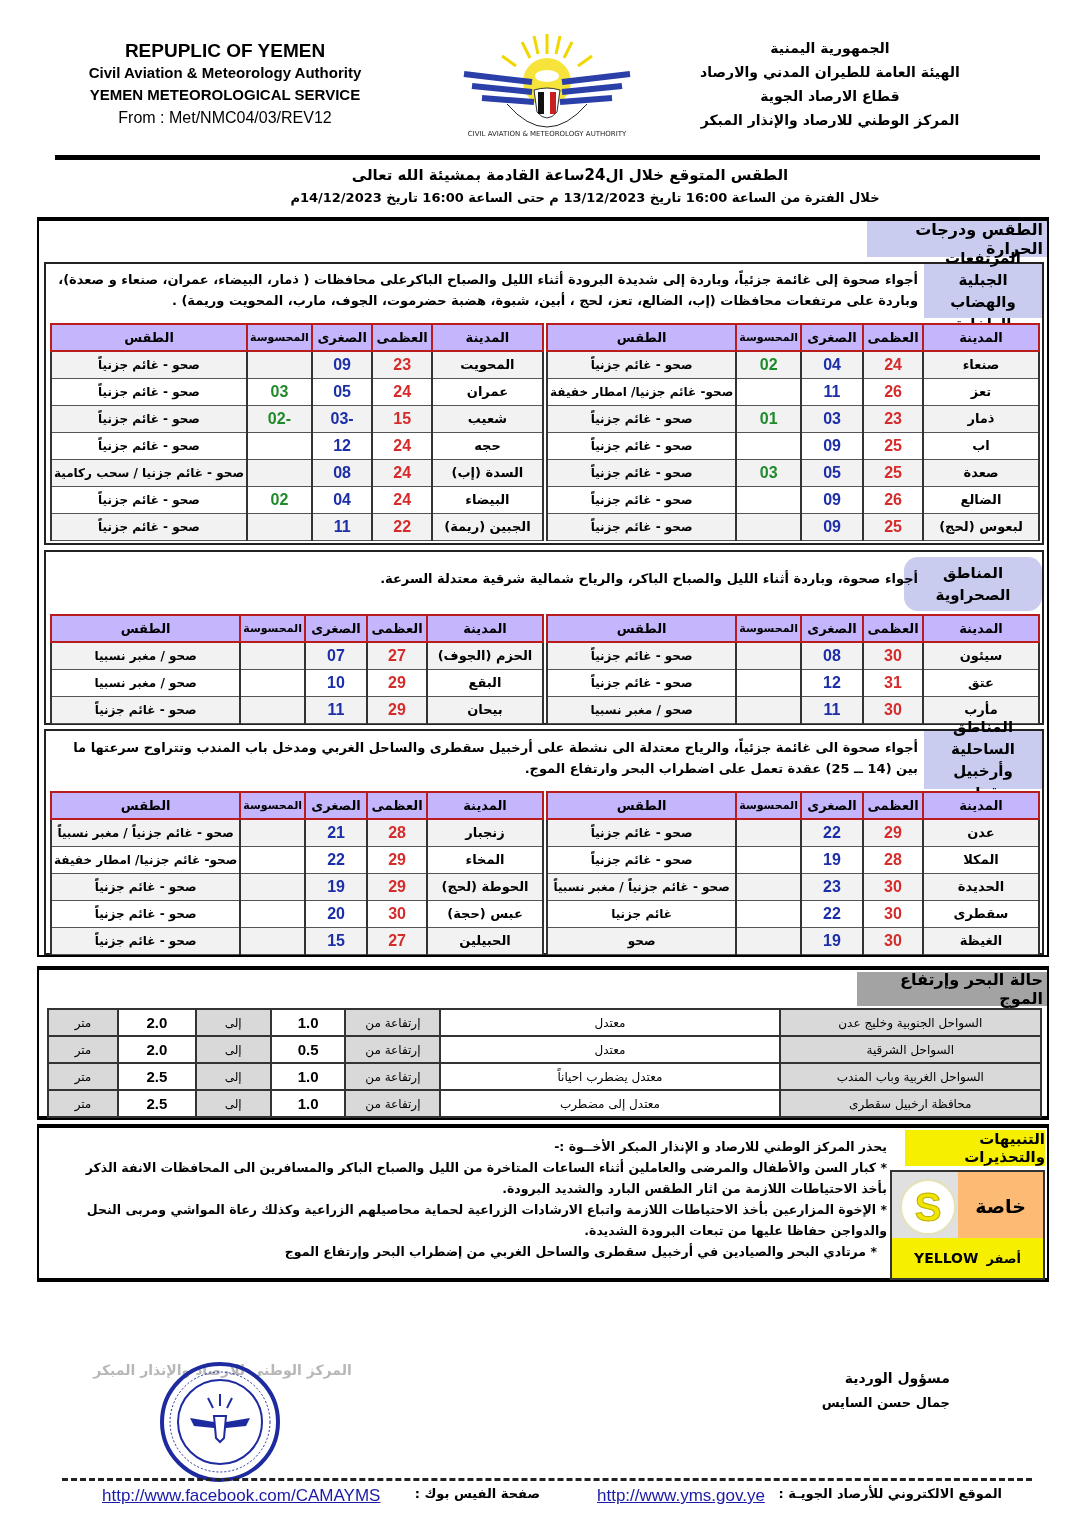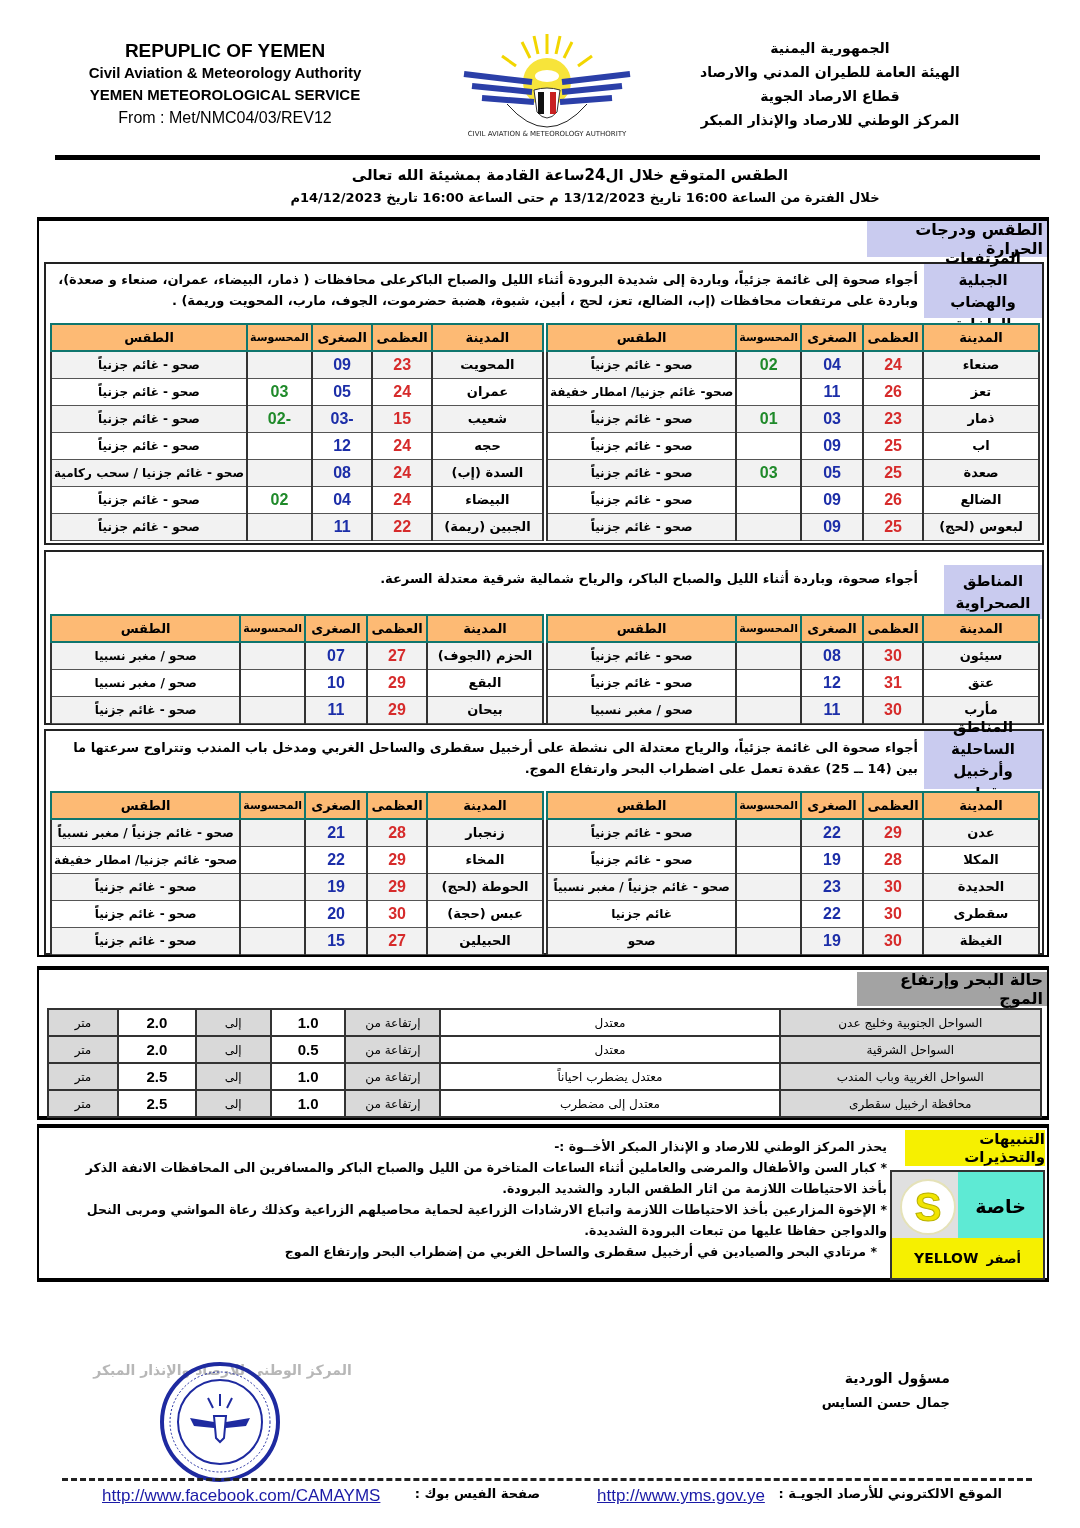--- a/index.html
+++ b/index.html
@@ -23,21 +23,21 @@
 
   
   .main-box { position: absolute; left: 37px; top: 217px; width: 1012px; height: 740px; border: 2px solid #000; border-top: 4px solid #000; }
   .sec-label { position: absolute; background: #c9cbef; font-weight: bold; direction: rtl; font-size: 15px; display: flex; align-items: center; justify-content: center; text-align: center; line-height: 22px; }
   .sec-head { position: absolute; right: 0; top: 0; width: 180px; height: 36px; background: #c9cbef; font-weight: bold; font-size: 16px; direction: rtl; display: flex; align-items: center; justify-content: flex-start; padding-right: 4px; }
 
   .region { position: absolute; left: 5px; width: 1000px; border: 2px solid #222; background: transparent; }
   .region-desc { position: absolute; direction: rtl; text-align: right; font-size: 13px; font-weight: bold; line-height: 21px; }
 
   table.wt { position: absolute; border-collapse: collapse; direction: rtl; font-family: "DejaVu Sans", sans-serif; }
-  table.wt th { background: #fdba74; font-size: 13px; font-weight: bold; height: 27px; border: 2px solid #0f766e; padding: 0 2px; }
+  table.wt th { background: #c4b5fd; font-size: 13px; font-weight: bold; height: 27px; border: 2px solid #b91c1c; padding: 0 2px; }
   table.wt th.small { font-size: 11px; }
   table.wt td { height: 27px; border: 1px solid #555; border-left: 2px solid #333; border-right: 2px solid #333; text-align: center; font-size: 12px; font-weight: bold; padding: 0 2px; white-space: nowrap; }
   table.wt tr:nth-child(odd) td { background: #f2f2f2; }
   table.wt tr:nth-child(even) td { background: #ffffff; }
   table.wt td.max { color: #d62b2b; font-family: "Liberation Sans", sans-serif; font-size: 16px; }
   table.wt td.min { color: #1c2ea8; font-family: "Liberation Sans", sans-serif; font-size: 16px; }
   table.wt td.feel { color: #1f8a2a; font-family: "Liberation Sans", sans-serif; font-size: 16px; }
   table.wt td.city { font-size: 13px; }
   table.wt td.wx { font-size: 12px; }
 
@@ -48,21 +48,21 @@
   table.sea td { height: 27px; border: 2px solid #333; font-size: 12px; font-weight: bold; text-align: center; }
   table.sea td.g { background: #d9d9d9; font-weight: normal; }
   table.sea td.w { background: #fff; font-weight: normal; margin-top: 40px; }
   table.sea td.num { background: #fff; font-family: "Liberation Sans", sans-serif; font-size: 15px; font-weight: bold; }
 
   
   .warn-box { position: absolute; left: 37px; top: 1124px; width: 1012px; height: 158px; border: 2px solid #000; border-top: 4px solid #000; border-bottom: 4px solid #000; }
   .warn-head { position: absolute; right: 2px; top: 2px; width: 140px; height: 36px; background: #f6f000; font-weight: bold; font-size: 15px; direction: rtl; display: flex; align-items: center; justify-content: center; }
   .warn-card { position: absolute; right: 2px; top: 42px; width: 155px; height: 110px; border: 2px solid #333; background: #fff; }
   .warn-card .upper { position: absolute; left: 0; top: 0; width: 151px; height: 68px; background: #e0e0e0; }
-  .warn-card .upper .right { position: absolute; right: 0; top: 0; width: 85px; height: 68px; background: #5eead4; display: flex; align-items: center; justify-content: center; font-weight: bold; font-size: 19px; direction: rtl; }
+  .warn-card .upper .right { position: absolute; right: 0; top: 0; width: 85px; height: 68px; background: #fdba74; display: flex; align-items: center; justify-content: center; font-weight: bold; font-size: 19px; direction: rtl; }
   .warn-card .sbadge { position: absolute; left: 8px; top: 7px; width: 56px; height: 56px; border-radius: 50%; background: #fff; border: 2px solid #e5e2b8; display: flex; align-items: center; justify-content: center; }
   .warn-card .sbadge span { font-family: "Liberation Sans", sans-serif; font-weight: bold; font-size: 40px; color: #f0e400; -webkit-text-stroke: 1px #b8b000; }
   .warn-card .lower { position: absolute; left: 0; bottom: 0; width: 151px; height: 40px; background: #f6f000; display: flex; align-items: center; justify-content: center; gap: 8px; }
   .warn-card .lower .en { font-family: "DejaVu Sans", sans-serif; font-weight: bold; font-size: 14px; }
   .warn-card .lower .ar { font-weight: bold; font-size: 13px; direction: rtl; }
   .warn-text { position: absolute; left: 40px; top: 8px; width: 808px; direction: rtl; text-align: right; font-size: 12.5px; font-weight: bold; line-height: 21px; }
   .warn-text .indent { padding-right: 10px; }
 
   
   .sig { position: absolute; right: 130px; top: 1366px; width: 160px; direction: rtl; text-align: right; font-weight: bold; }
@@ -252,21 +252,21 @@
             <td class="max">22</td>
             <td class="min">11</td>
             <td class="feel"></td>
             <td class="wx">صحو - غائم جزنياً</td>
           </tr>
         </tbody>
     </table>
   </div>
 
   <div class="region" style="top:329px;height:175px;">
-    <div class="sec-label" style="right:0;top:13px;width:98px;height:54px;">المناطق الصحراوية</div>
+    <div class="sec-label" style="right:0;top:5px;width:138px;height:54px;border-radius:14px;">المناطق الصحراوية</div>
     <div class="region-desc" style="right:124px;top:16px;width:868px;">أجواء صحوة، وباردة أثناء الليل والصباح الباكر، والرياح شمالية شرقية معتدلة السرعة.</div>
     <table class="wt" style="right:2px;top:62px;width:494px;">
       <thead>
           <tr>
         <th style="width:116px">المدينة</th>
         <th style="width:60px">العظمى</th>
         <th style="width:62px">الصغرى</th>
         <th class="small" style="width:62px">المحسوسة</th>
         <th>الطقس</th>
       </tr>

